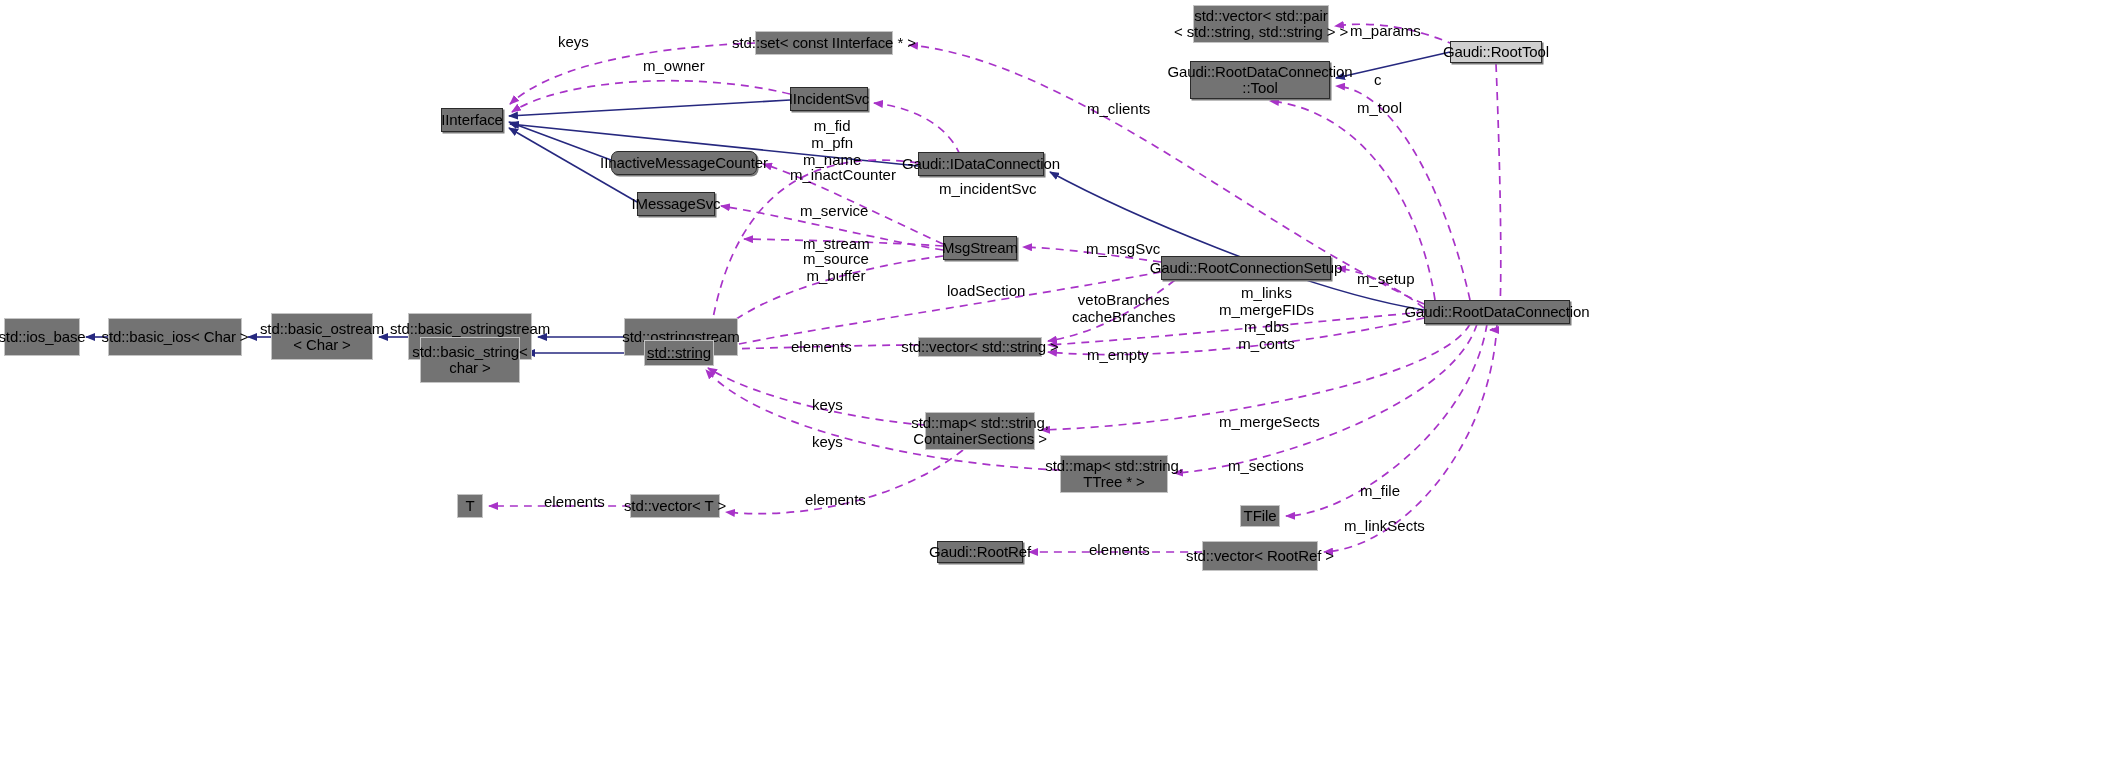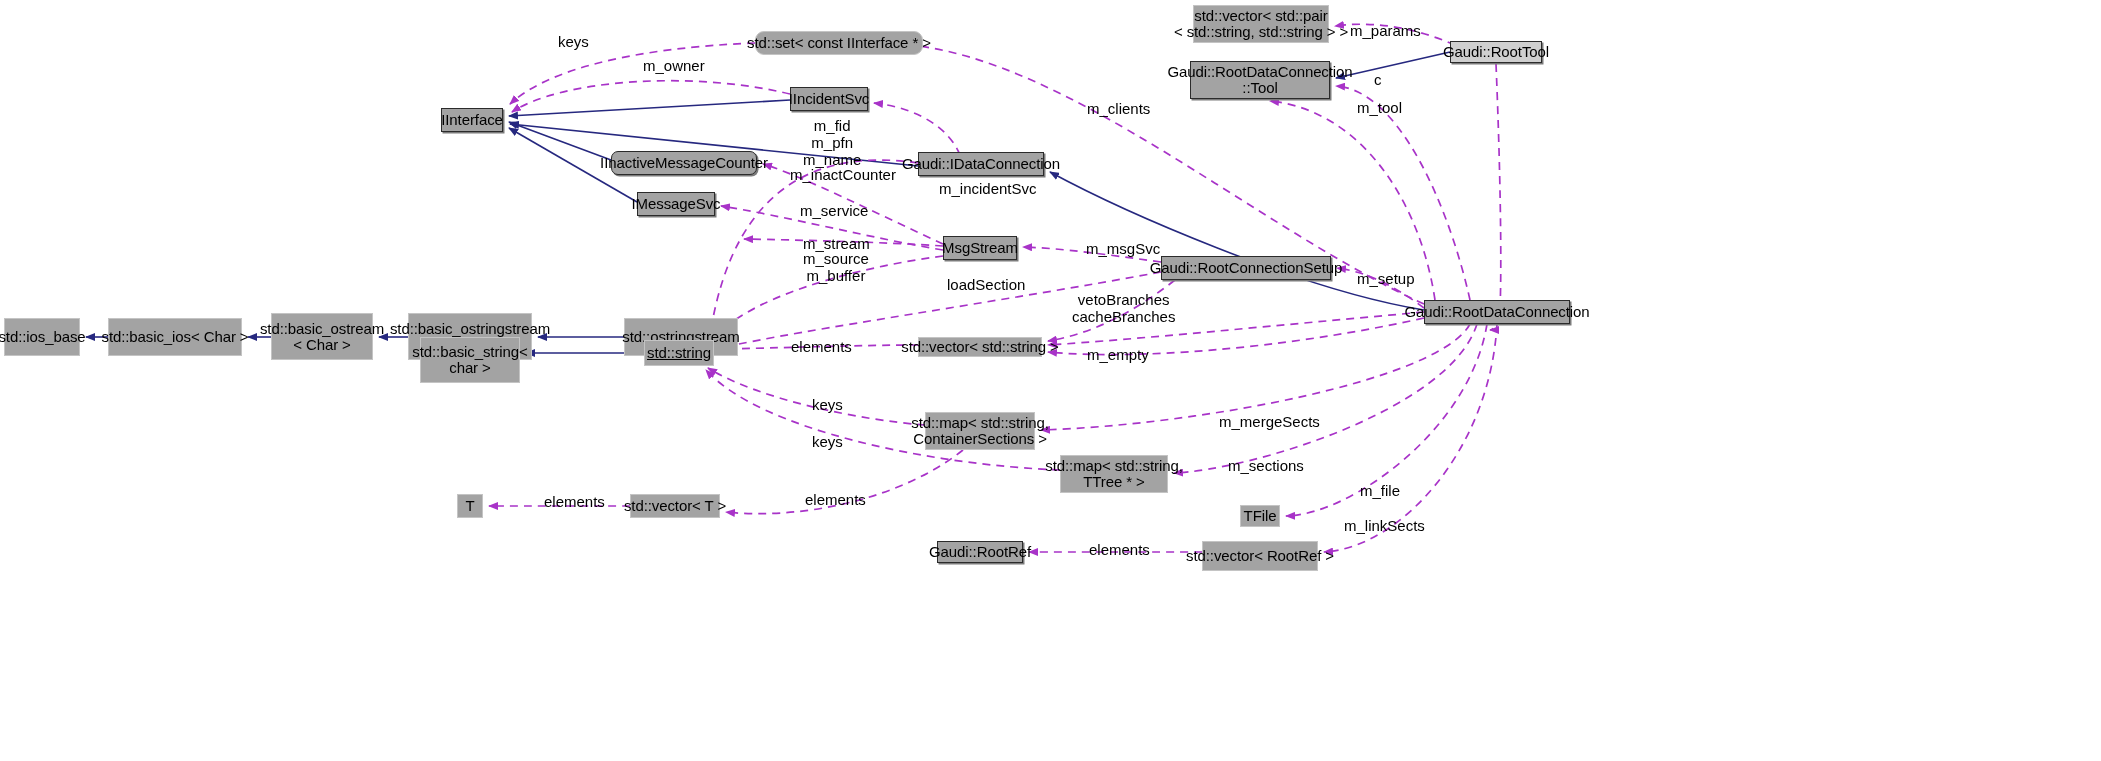--- a/index.html
+++ b/index.html
@@ -11,21 +11,21 @@
   .node{
     position:absolute;
     box-sizing:border-box;
     display:flex;
     align-items:center;
     justify-content:center;
     text-align:center;
     font-size:15px;
     line-height:16px;
     color:#000000;
-    background:#a3a3a3;
+    background:#737373;
     white-space:pre;
     letter-spacing:-0.1px;
   }
   
   .node.plain{border:1px solid #c4c4c4;}
   
   .node.doc{border:1px solid #2b2b2b;box-shadow:1.5px 1.5px 0 0 #7b7b7b;}
   
   .node.focus{border:1px solid #2b2b2b;background:#cfcfcf;box-shadow:1.5px 1.5px 0 0 #7b7b7b;}
 
@@ -175,21 +175,21 @@
   </div>
 
   <div class="node doc" style="left:637px;top:192px;width:78px;height:24px;">
     <span>IMessageSvc</span>
   </div>
 
   <div class="node doc" style="left:943px;top:236px;width:74px;height:24px;">
     <span>MsgStream</span>
   </div>
 
-  <div class="node plain" style="left:755px;top:31px;width:168px;height:24px;border-radius:9px;">
+  <div class="node plain" style="left:755px;top:31px;width:138px;height:24px;">
     <span>std::set&lt; const IInterface * &gt;</span>
   </div>
 
   <div class="node plain" style="left:1193px;top:5px;width:136px;height:38px;">
     <span>std::vector&lt; std::pair
 &lt; std::string, std::string &gt; &gt;</span>
   </div>
 
   <div class="node focus" style="left:1450px;top:41px;width:92px;height:22px;">
     <span>Gaudi::RootTool</span>
@@ -256,23 +256,27 @@
 m_pfn
 m_name</div>
   <div class="edge-label" style="left:790px;top:166px;">m_inactCounter</div>
   <div class="edge-label" style="left:939px;top:180px;">m_incidentSvc</div>
   <div class="edge-label" style="left:800px;top:202px;">m_service</div>
   <div class="edge-label" style="left:803px;top:235px;">m_stream</div>
   <div class="edge-label" style="left:803px;top:250px;">m_source
 m_buffer</div>
   <div class="edge-label" style="left:1086px;top:240px;">m_msgSvc</div>
   <div class="edge-label" style="left:1357px;top:270px;">m_setup</div>
-  <div class="edge-label" style="left:947px;top:276px;text-align:center;">loadSection</div>
+  <div class="edge-label" style="left:947px;top:282px;text-align:center;">loadSection</div>
   <div class="edge-label" style="left:1072px;top:291px;">vetoBranches
 cacheBranches</div>
+  <div class="edge-label" style="left:1219px;top:284px;">m_links
+m_mergeFIDs
+m_dbs
+m_conts</div>
   <div class="edge-label" style="left:791px;top:338px;">elements</div>
   <div class="edge-label" style="left:1087px;top:346px;">m_empty</div>
   <div class="edge-label" style="left:812px;top:396px;">keys</div>
   <div class="edge-label" style="left:812px;top:433px;">keys</div>
   <div class="edge-label" style="left:1219px;top:413px;">m_mergeSects</div>
   <div class="edge-label" style="left:1228px;top:457px;">m_sections</div>
   <div class="edge-label" style="left:544px;top:493px;">elements</div>
   <div class="edge-label" style="left:805px;top:491px;">elements</div>
   <div class="edge-label" style="left:1360px;top:482px;">m_file</div>
   <div class="edge-label" style="left:1344px;top:517px;">m_linkSects</div>

